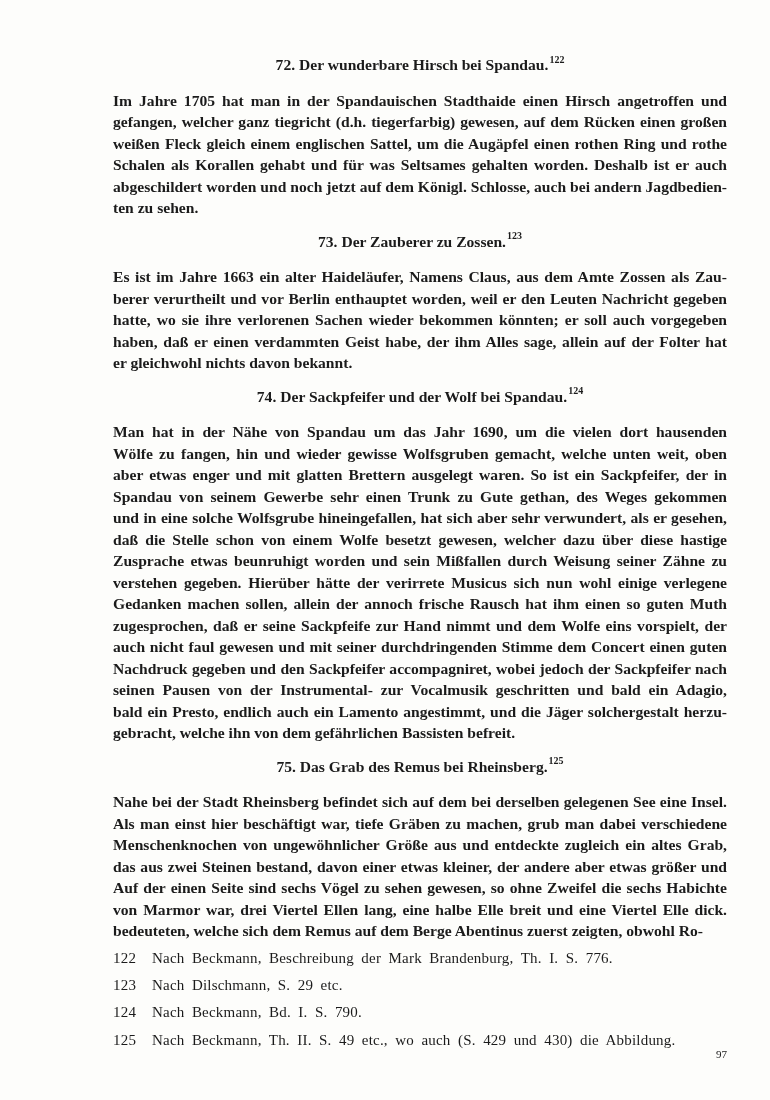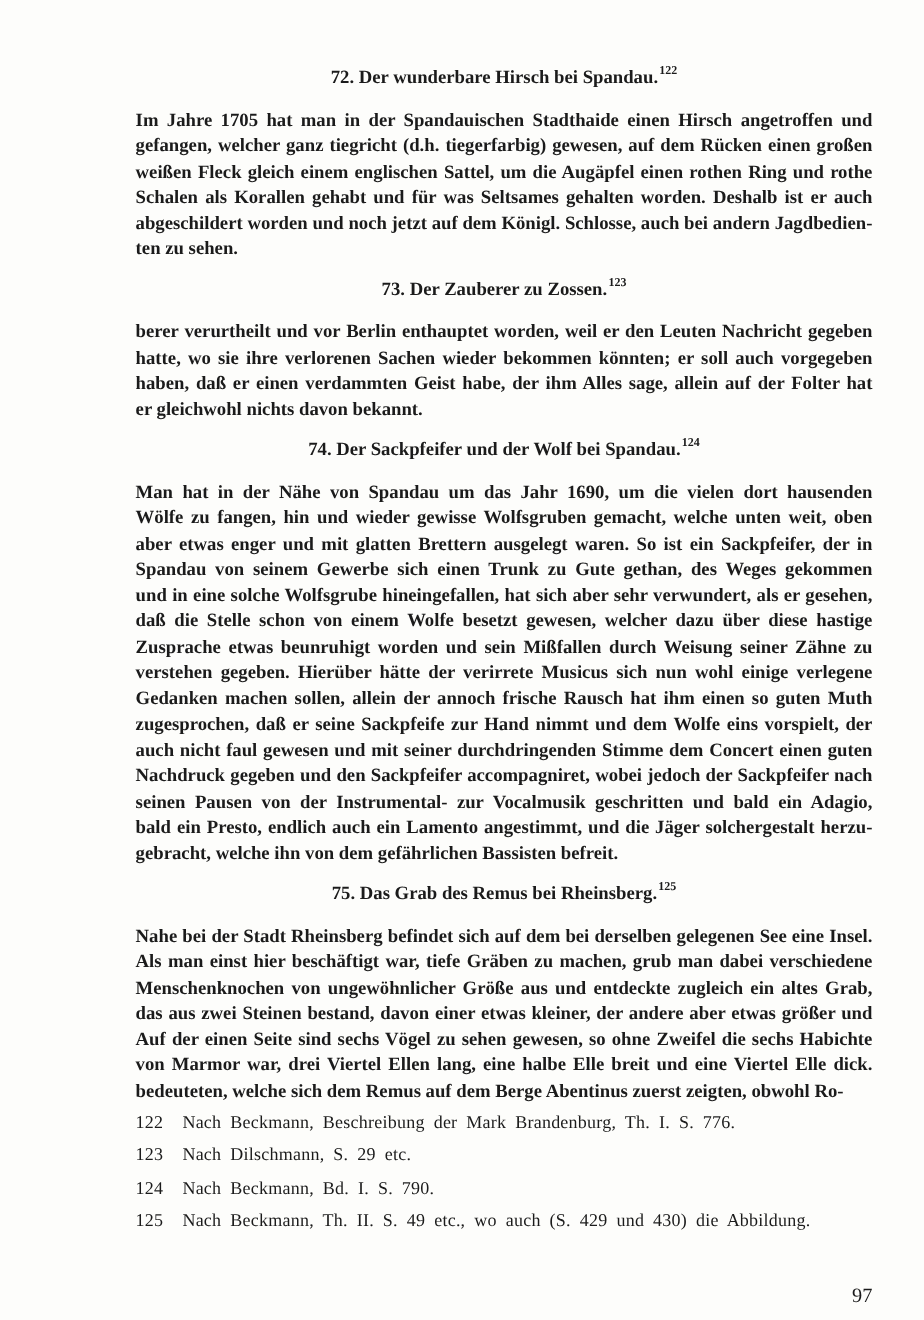--- a/index.html
+++ b/index.html
@@ -56,23 +56,23 @@
   }
   .footnote {
     display: flex;
     line-height: 19px;
     margin-bottom: 8.4px;
   }
   .fn-num { flex: 0 0 39px; width: 39px; }
   .fn-text { flex: 1; }
   .page-number {
     position: absolute;
-    top: 1072px;
+    top: 1046px;
     right: 43px;
-    font-size: 17px;
+    font-size: 11px;
     line-height: 16px;
   }
 </style>
 </head>
 <body>
 
 <div class="page">
   <div class="content">
 
     <h2 class="heading first"><span>72. Der wunderbare Hirsch bei Spandau.</span><sup>122</sup></h2>
@@ -80,32 +80,33 @@
         <div class="line">Im Jahre 1705 hat man in der Spandauischen Stadthaide einen Hirsch angetroffen und</div>
         <div class="line">gefangen, welcher ganz tiegricht (d.h. tiegerfarbig) gewesen, auf dem Rücken einen großen</div>
         <div class="line">weißen Fleck gleich einem englischen Sattel, um die Augäpfel einen rothen Ring und rothe</div>
         <div class="line">Schalen als Korallen gehabt und für was Seltsames gehalten worden. Deshalb ist er auch</div>
         <div class="line">abgeschildert worden und noch jetzt auf dem Königl. Schlosse, auch bei andern Jagdbedien-</div>
         <div class="line last">ten zu sehen.</div>
       </div>
 
     <h2 class="heading"><span>73. Der Zauberer zu Zossen.</span><sup>123</sup></h2>
     <div class="para">
+        <div class="line">Es ist im Jahre 1663 ein alter Haideläufer, Namens Claus, aus dem Amte Zossen als Zau-</div>
         <div class="line">berer verurtheilt und vor Berlin enthauptet worden, weil er den Leuten Nachricht gegeben</div>
         <div class="line">hatte, wo sie ihre verlorenen Sachen wieder bekommen könnten; er soll auch vorgegeben</div>
         <div class="line">haben, daß er einen verdammten Geist habe, der ihm Alles sage, allein auf der Folter hat</div>
         <div class="line last">er gleichwohl nichts davon bekannt.</div>
       </div>
 
     <h2 class="heading"><span>74. Der Sackpfeifer und der Wolf bei Spandau.</span><sup>124</sup></h2>
     <div class="para">
         <div class="line">Man hat in der Nähe von Spandau um das Jahr 1690, um die vielen dort hausenden</div>
         <div class="line">Wölfe zu fangen, hin und wieder gewisse Wolfsgruben gemacht, welche unten weit, oben</div>
         <div class="line">aber etwas enger und mit glatten Brettern ausgelegt waren. So ist ein Sackpfeifer, der in</div>
-        <div class="line">Spandau von seinem Gewerbe sich einen Trunk zu Gute gethan, des Weges gekommen</div>
+        <div class="line">Spandau von seinem Gewerbe sehr einen Trunk zu Gute gethan, des Weges gekommen</div>
         <div class="line">und in eine solche Wolfsgrube hineingefallen, hat sich aber sehr verwundert, als er gesehen,</div>
         <div class="line">daß die Stelle schon von einem Wolfe besetzt gewesen, welcher dazu über diese hastige</div>
         <div class="line">Zusprache etwas beunruhigt worden und sein Mißfallen durch Weisung seiner Zähne zu</div>
         <div class="line">verstehen gegeben. Hierüber hätte der verirrete Musicus sich nun wohl einige verlegene</div>
         <div class="line">Gedanken machen sollen, allein der annoch frische Rausch hat ihm einen so guten Muth</div>
         <div class="line">zugesprochen, daß er seine Sackpfeife zur Hand nimmt und dem Wolfe eins vorspielt, der</div>
         <div class="line">auch nicht faul gewesen und mit seiner durchdringenden Stimme dem Concert einen guten</div>
         <div class="line">Nachdruck gegeben und den Sackpfeifer accompagniret, wobei jedoch der Sackpfeifer nach</div>
         <div class="line">seinen Pausen von der Instrumental- zur Vocalmusik geschritten und bald ein Adagio,</div>
         <div class="line">bald ein Presto, endlich auch ein Lamento angestimmt, und die Jäger solchergestalt herzu-</div>

